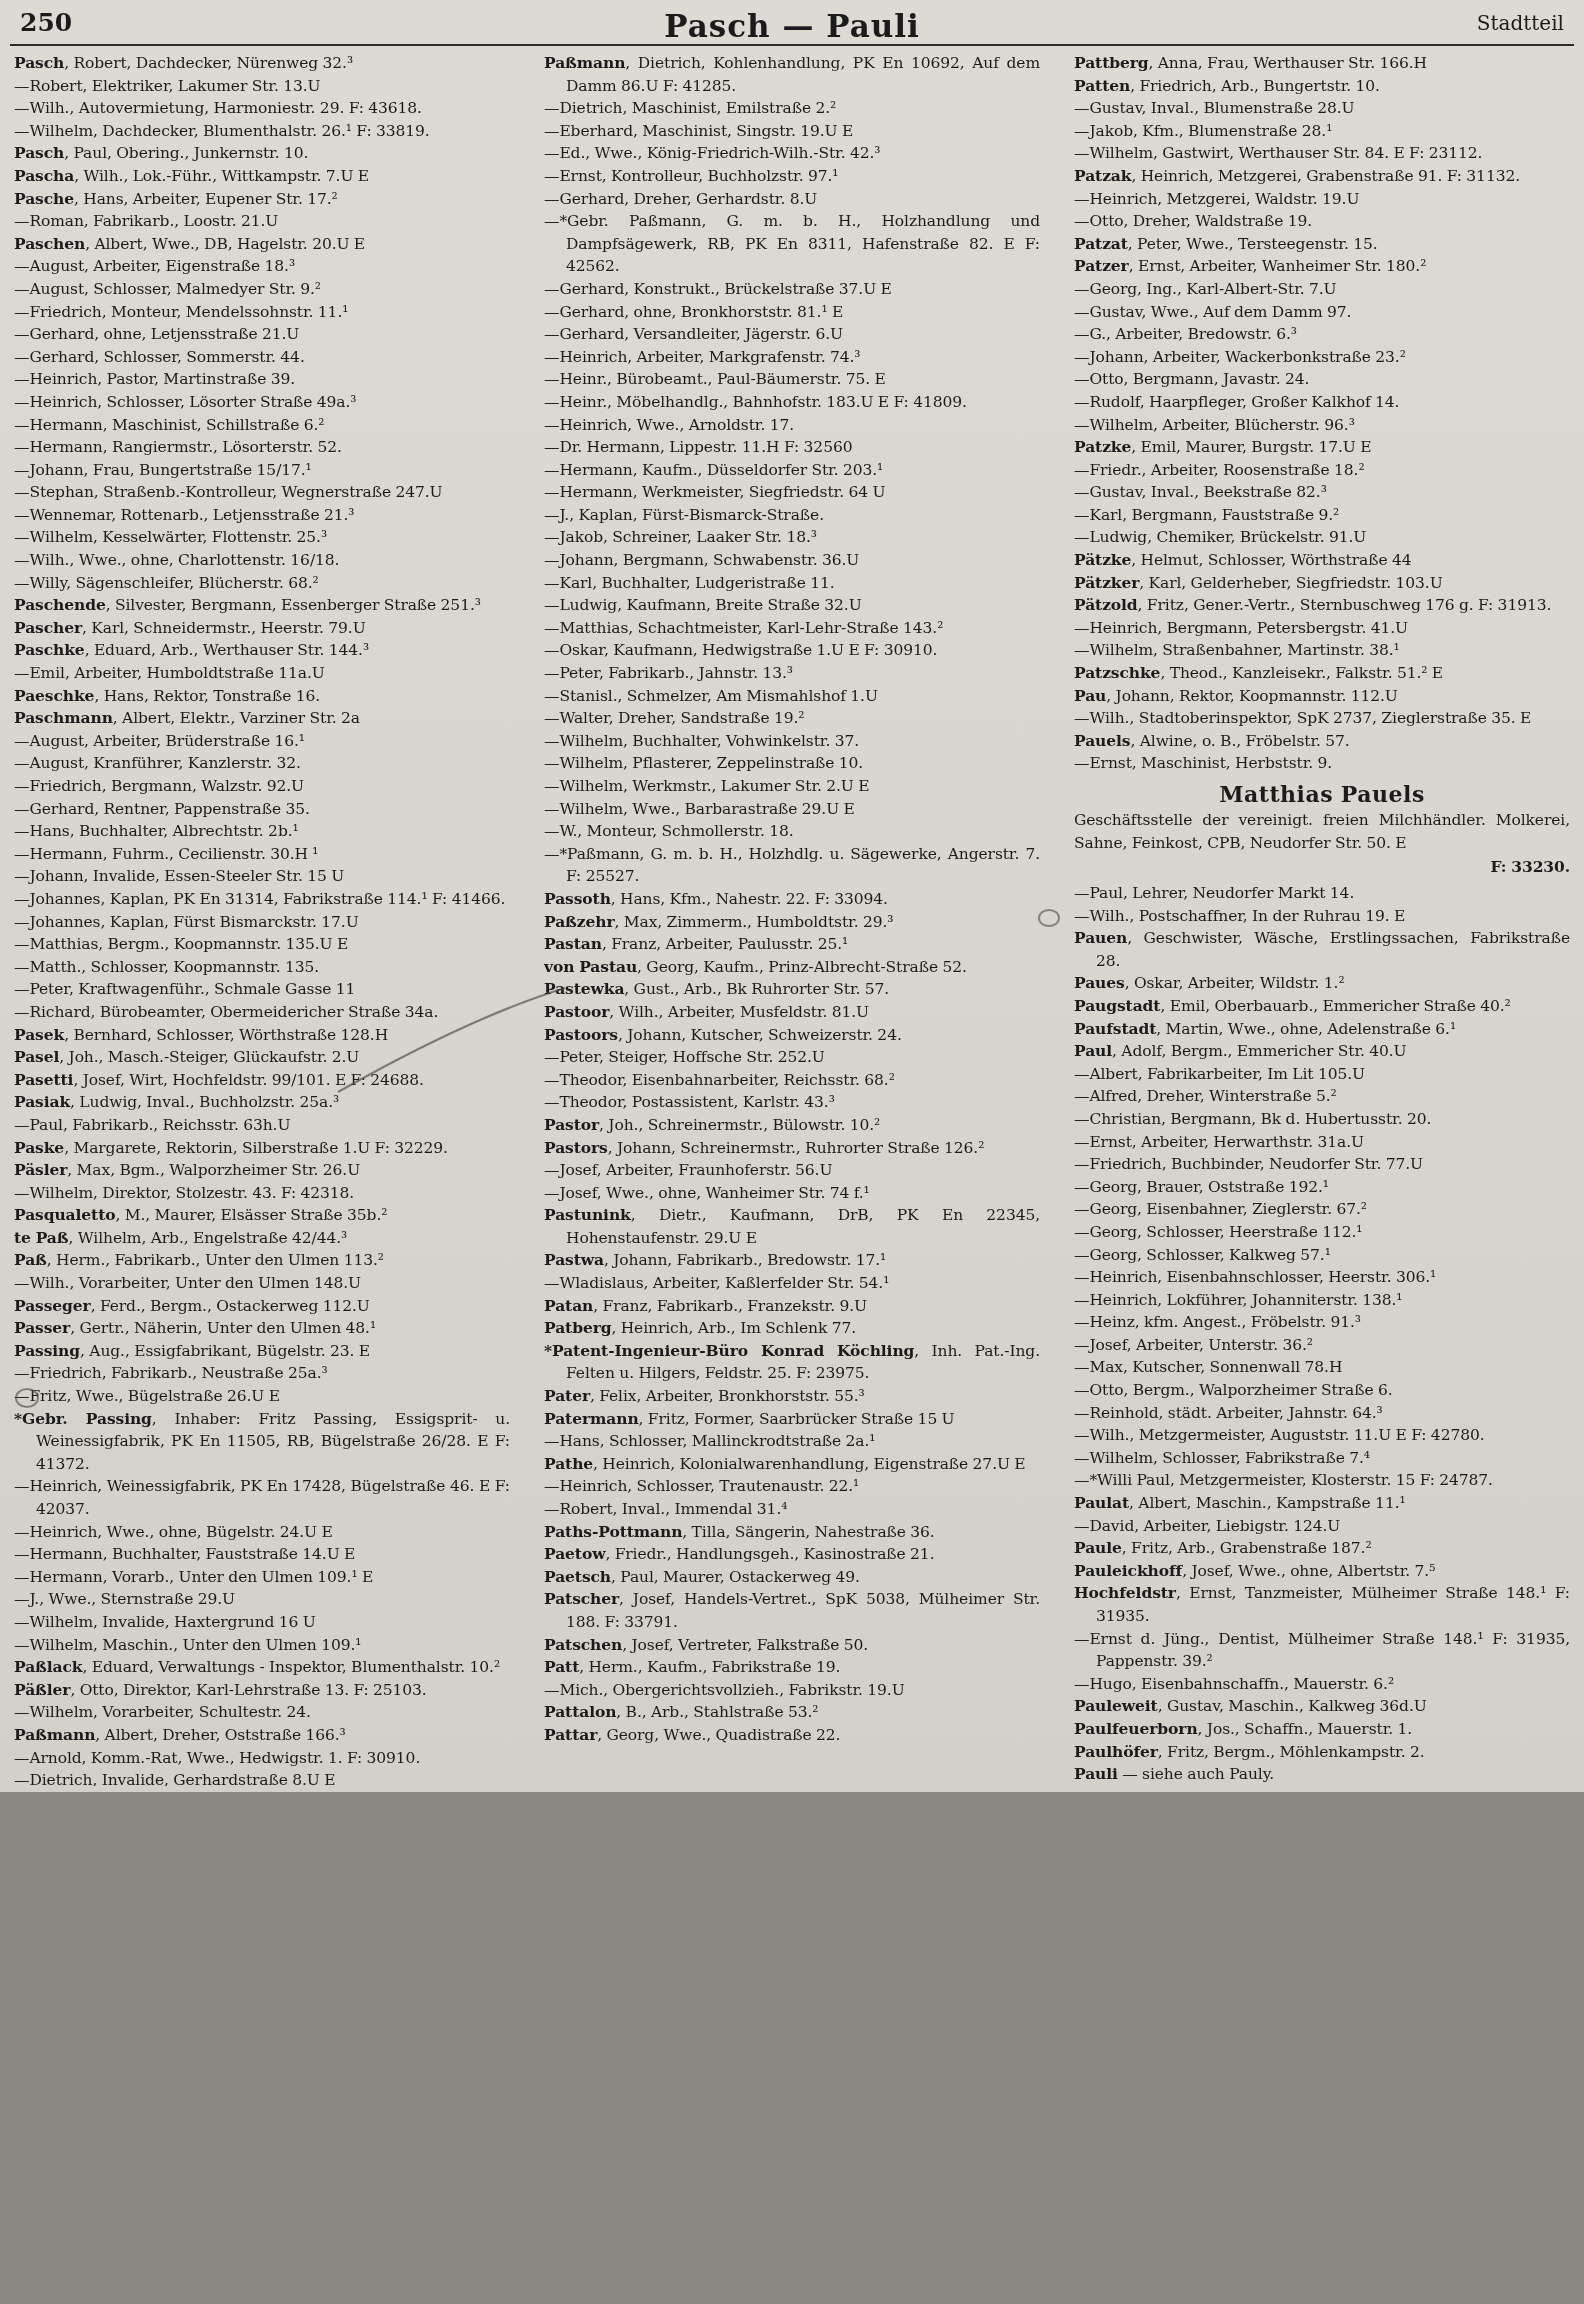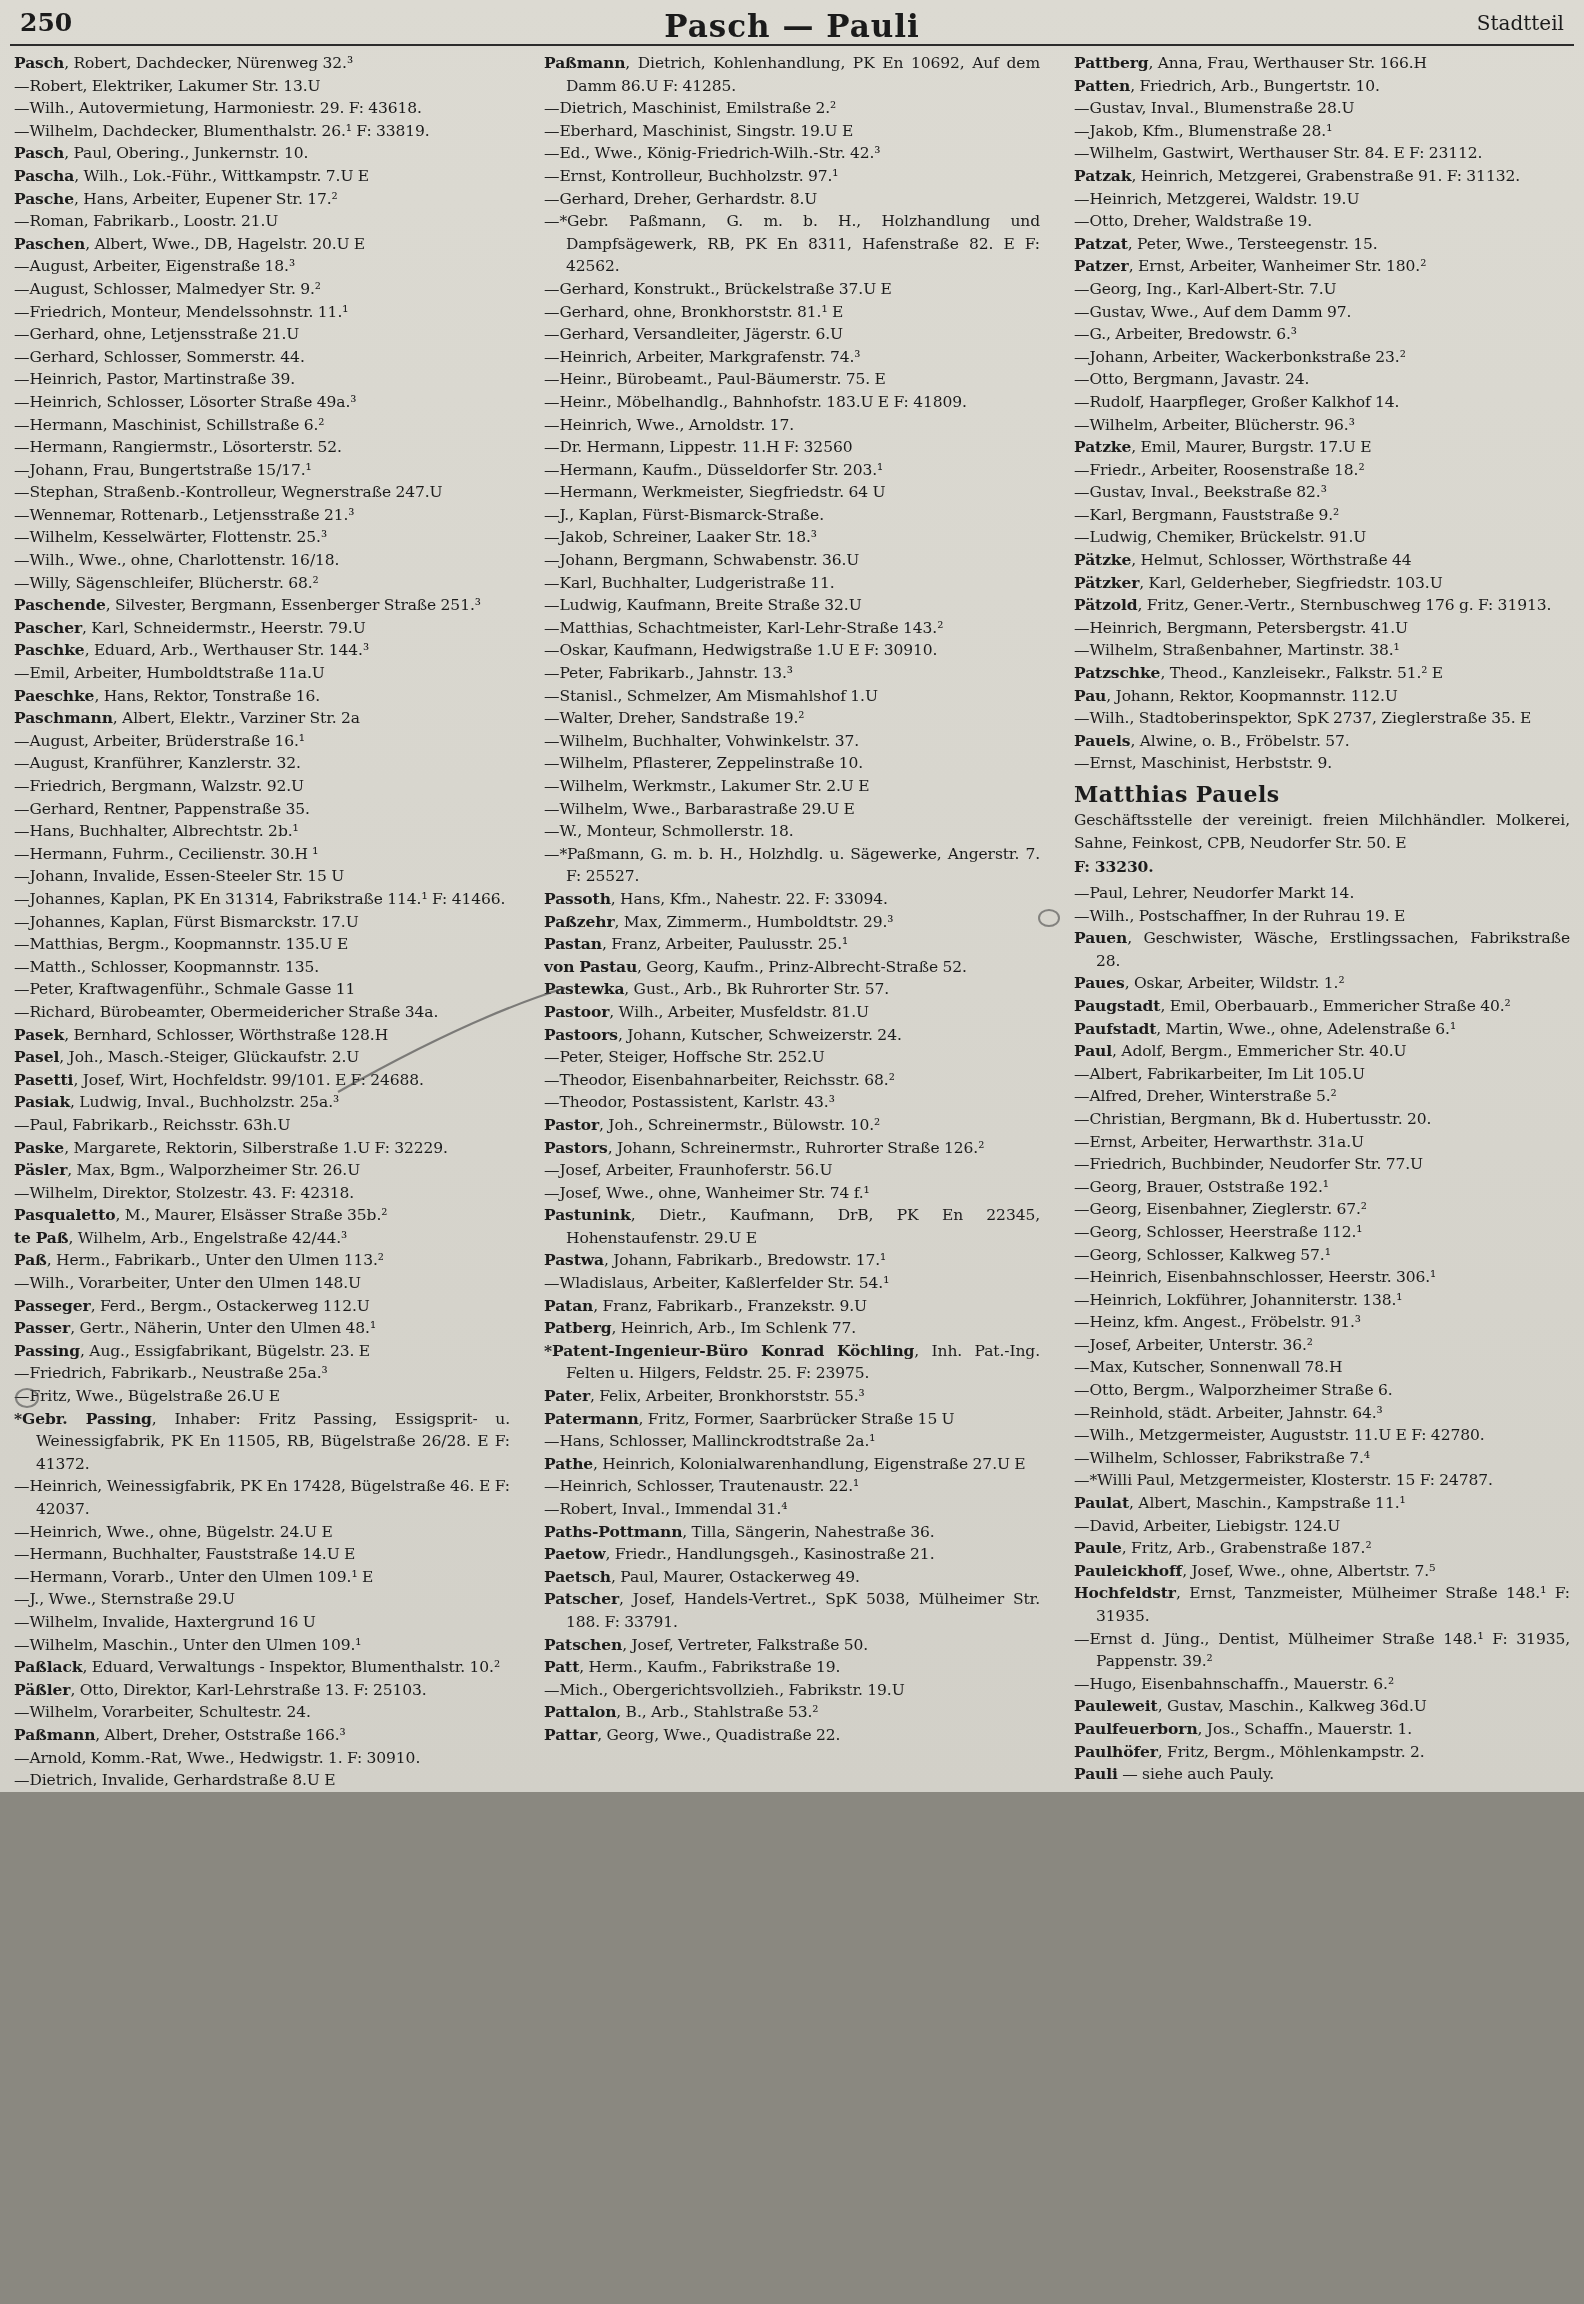--- a/index.html
+++ b/index.html
@@ -21,26 +21,26 @@
     display:flex; gap:34px;
   }
   .col { flex:1 1 0; overflow:hidden; }
   .entry {
     margin:0; padding-left:22px; text-indent:-22px;
     font-size:15.5px; line-height:22.6px; text-align:justify;
     letter-spacing:-0.1px; word-spacing:-0.4px;
   }
   .entry b { font-weight:bold; }
   .ad-title {
-    padding-left:0; text-indent:0; font-weight:bold;
+    padding-left:0; text-indent:0; text-align:center; font-weight:bold;
     font-size:22px; line-height:26px; margin-top:6px; margin-bottom:2px;
     letter-spacing:0.5px;
   }
   .ad-body { padding-left:0; text-indent:0; font-weight:normal; line-height:23px; }
-  .ad-center { padding-left:0; text-indent:0; text-align:left; font-weight:bold; line-height:23px; margin-bottom:4px; }
+  .ad-center { padding-left:0; text-indent:0; text-align:right; font-weight:bold; line-height:23px; margin-bottom:4px; }
   .pen-marks { position:absolute; inset:0; pointer-events:none; }
 </style>
 </head>
 <body>
 
 <div class="page">
 
   <div class="header">
     <span class="page-number">250</span>
     <span class="page-title">Pasch — Pauli</span>

